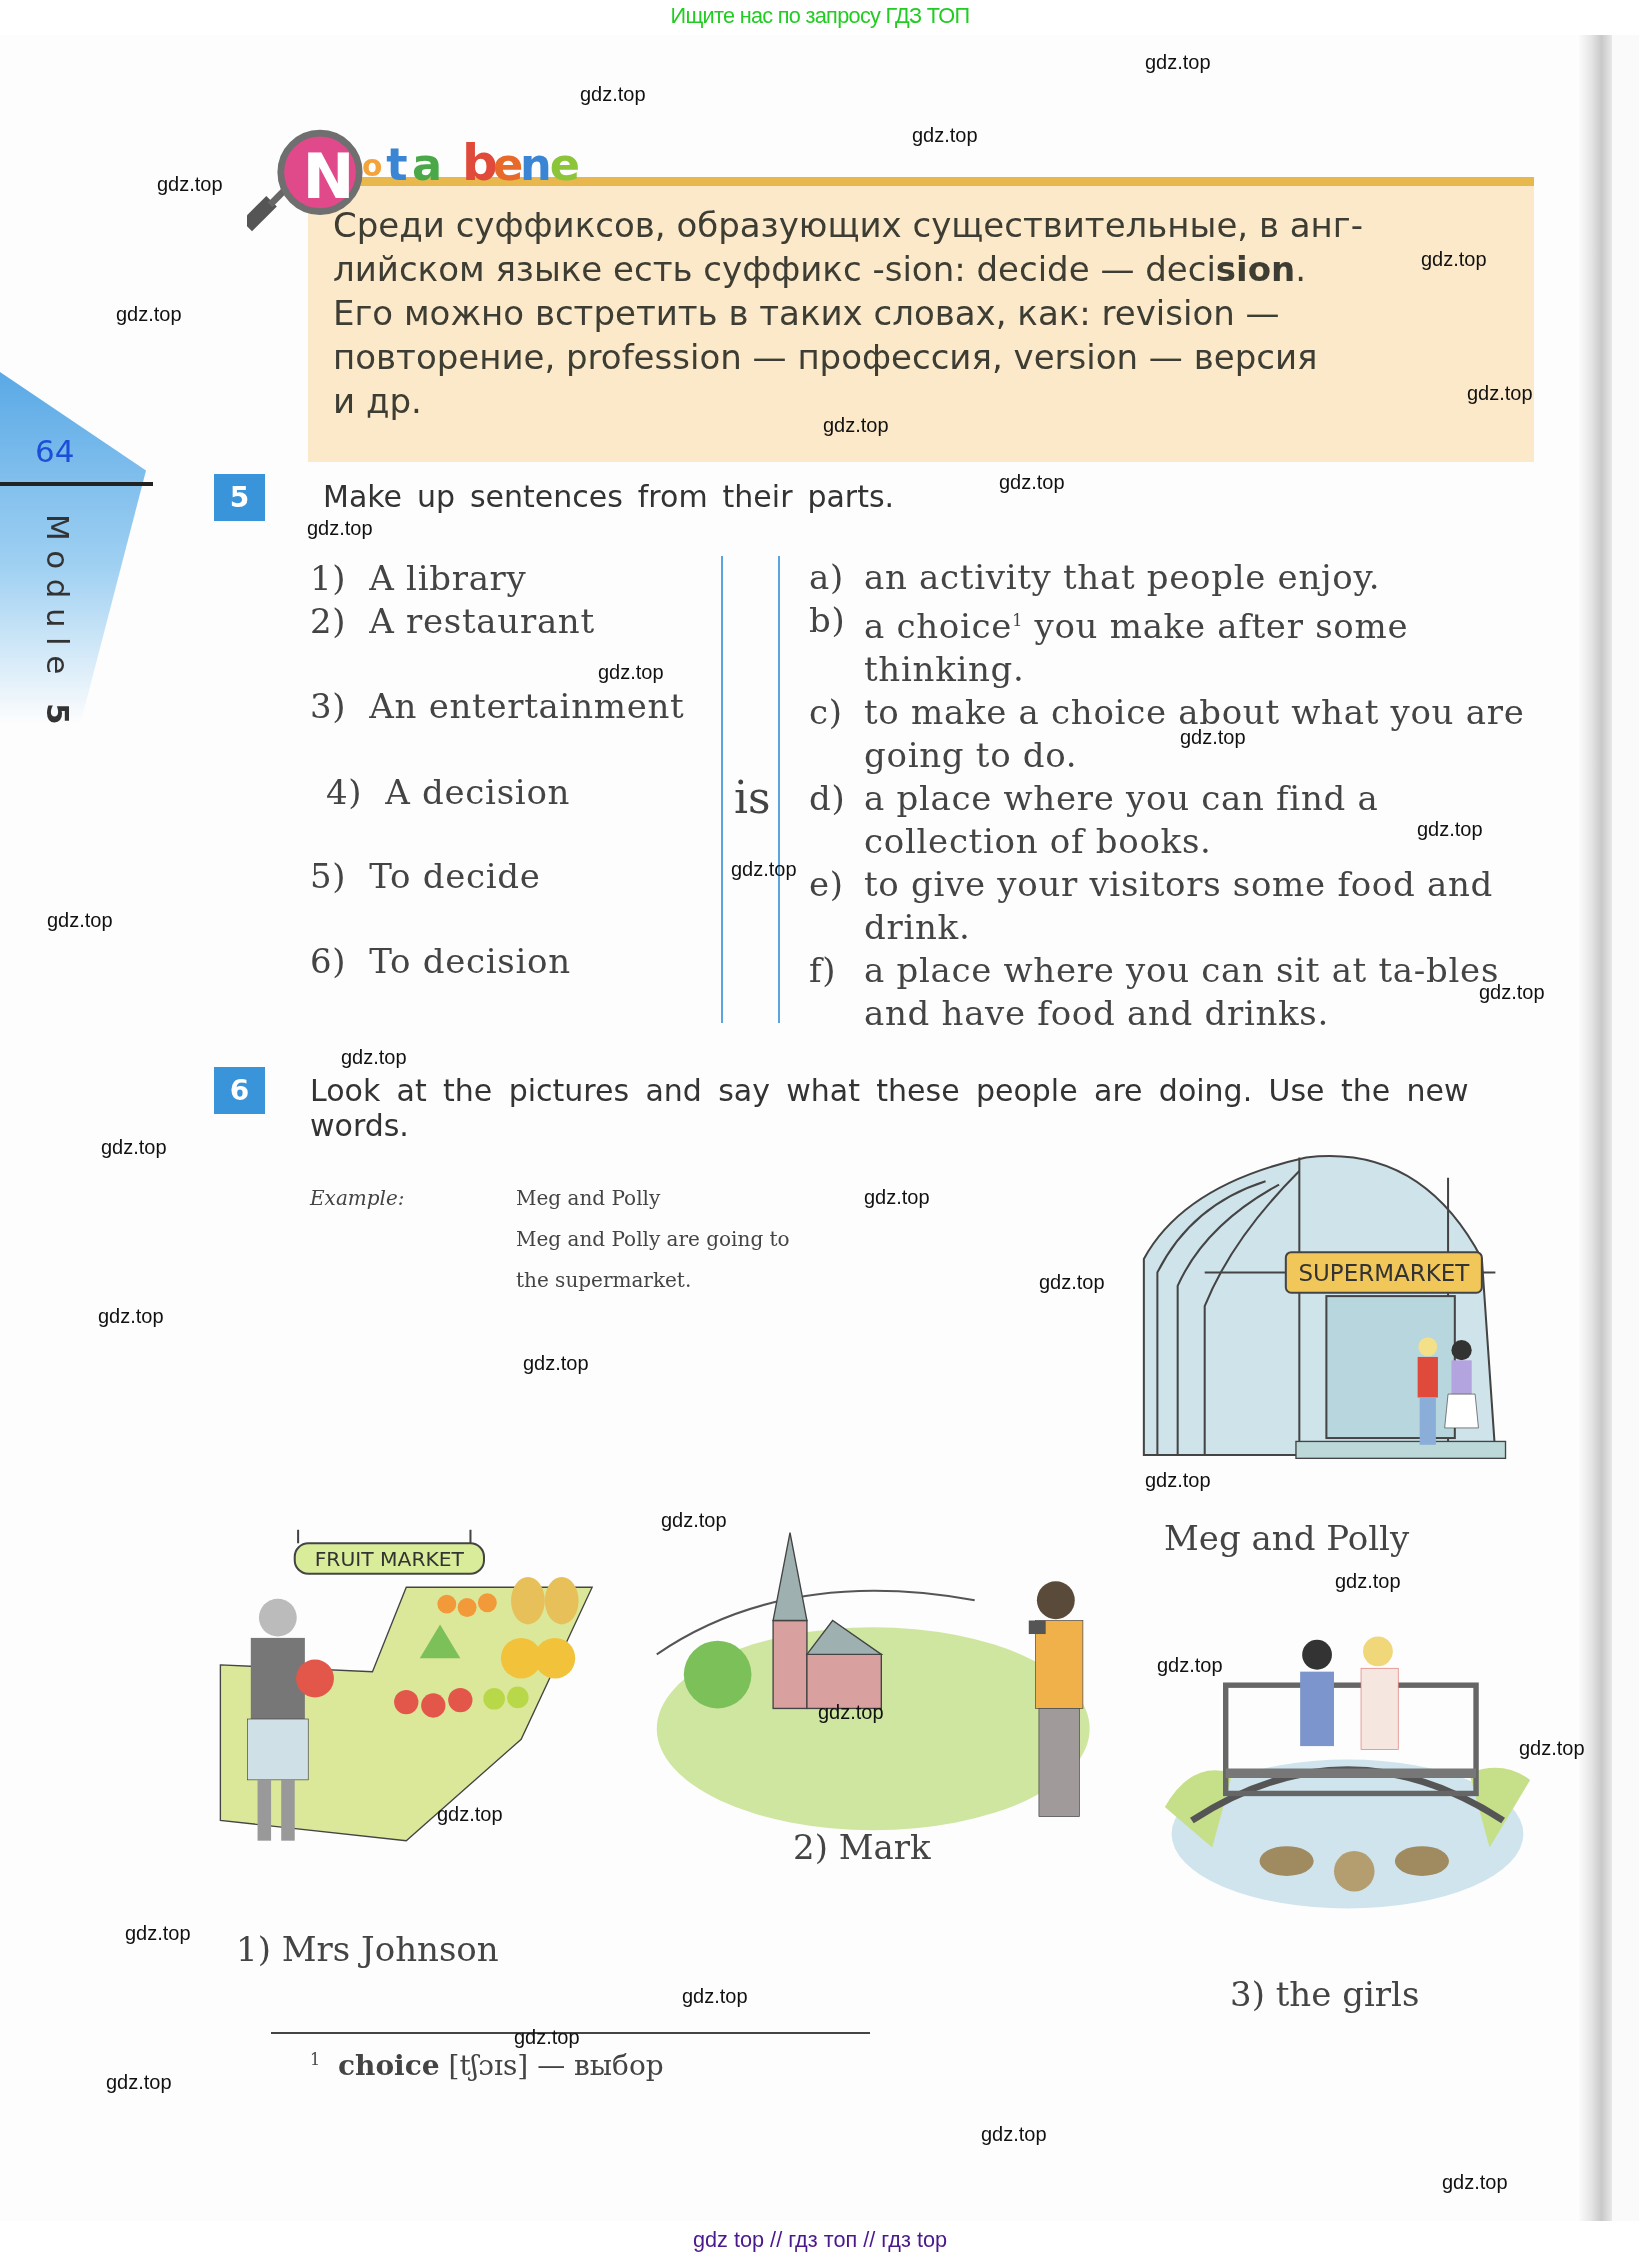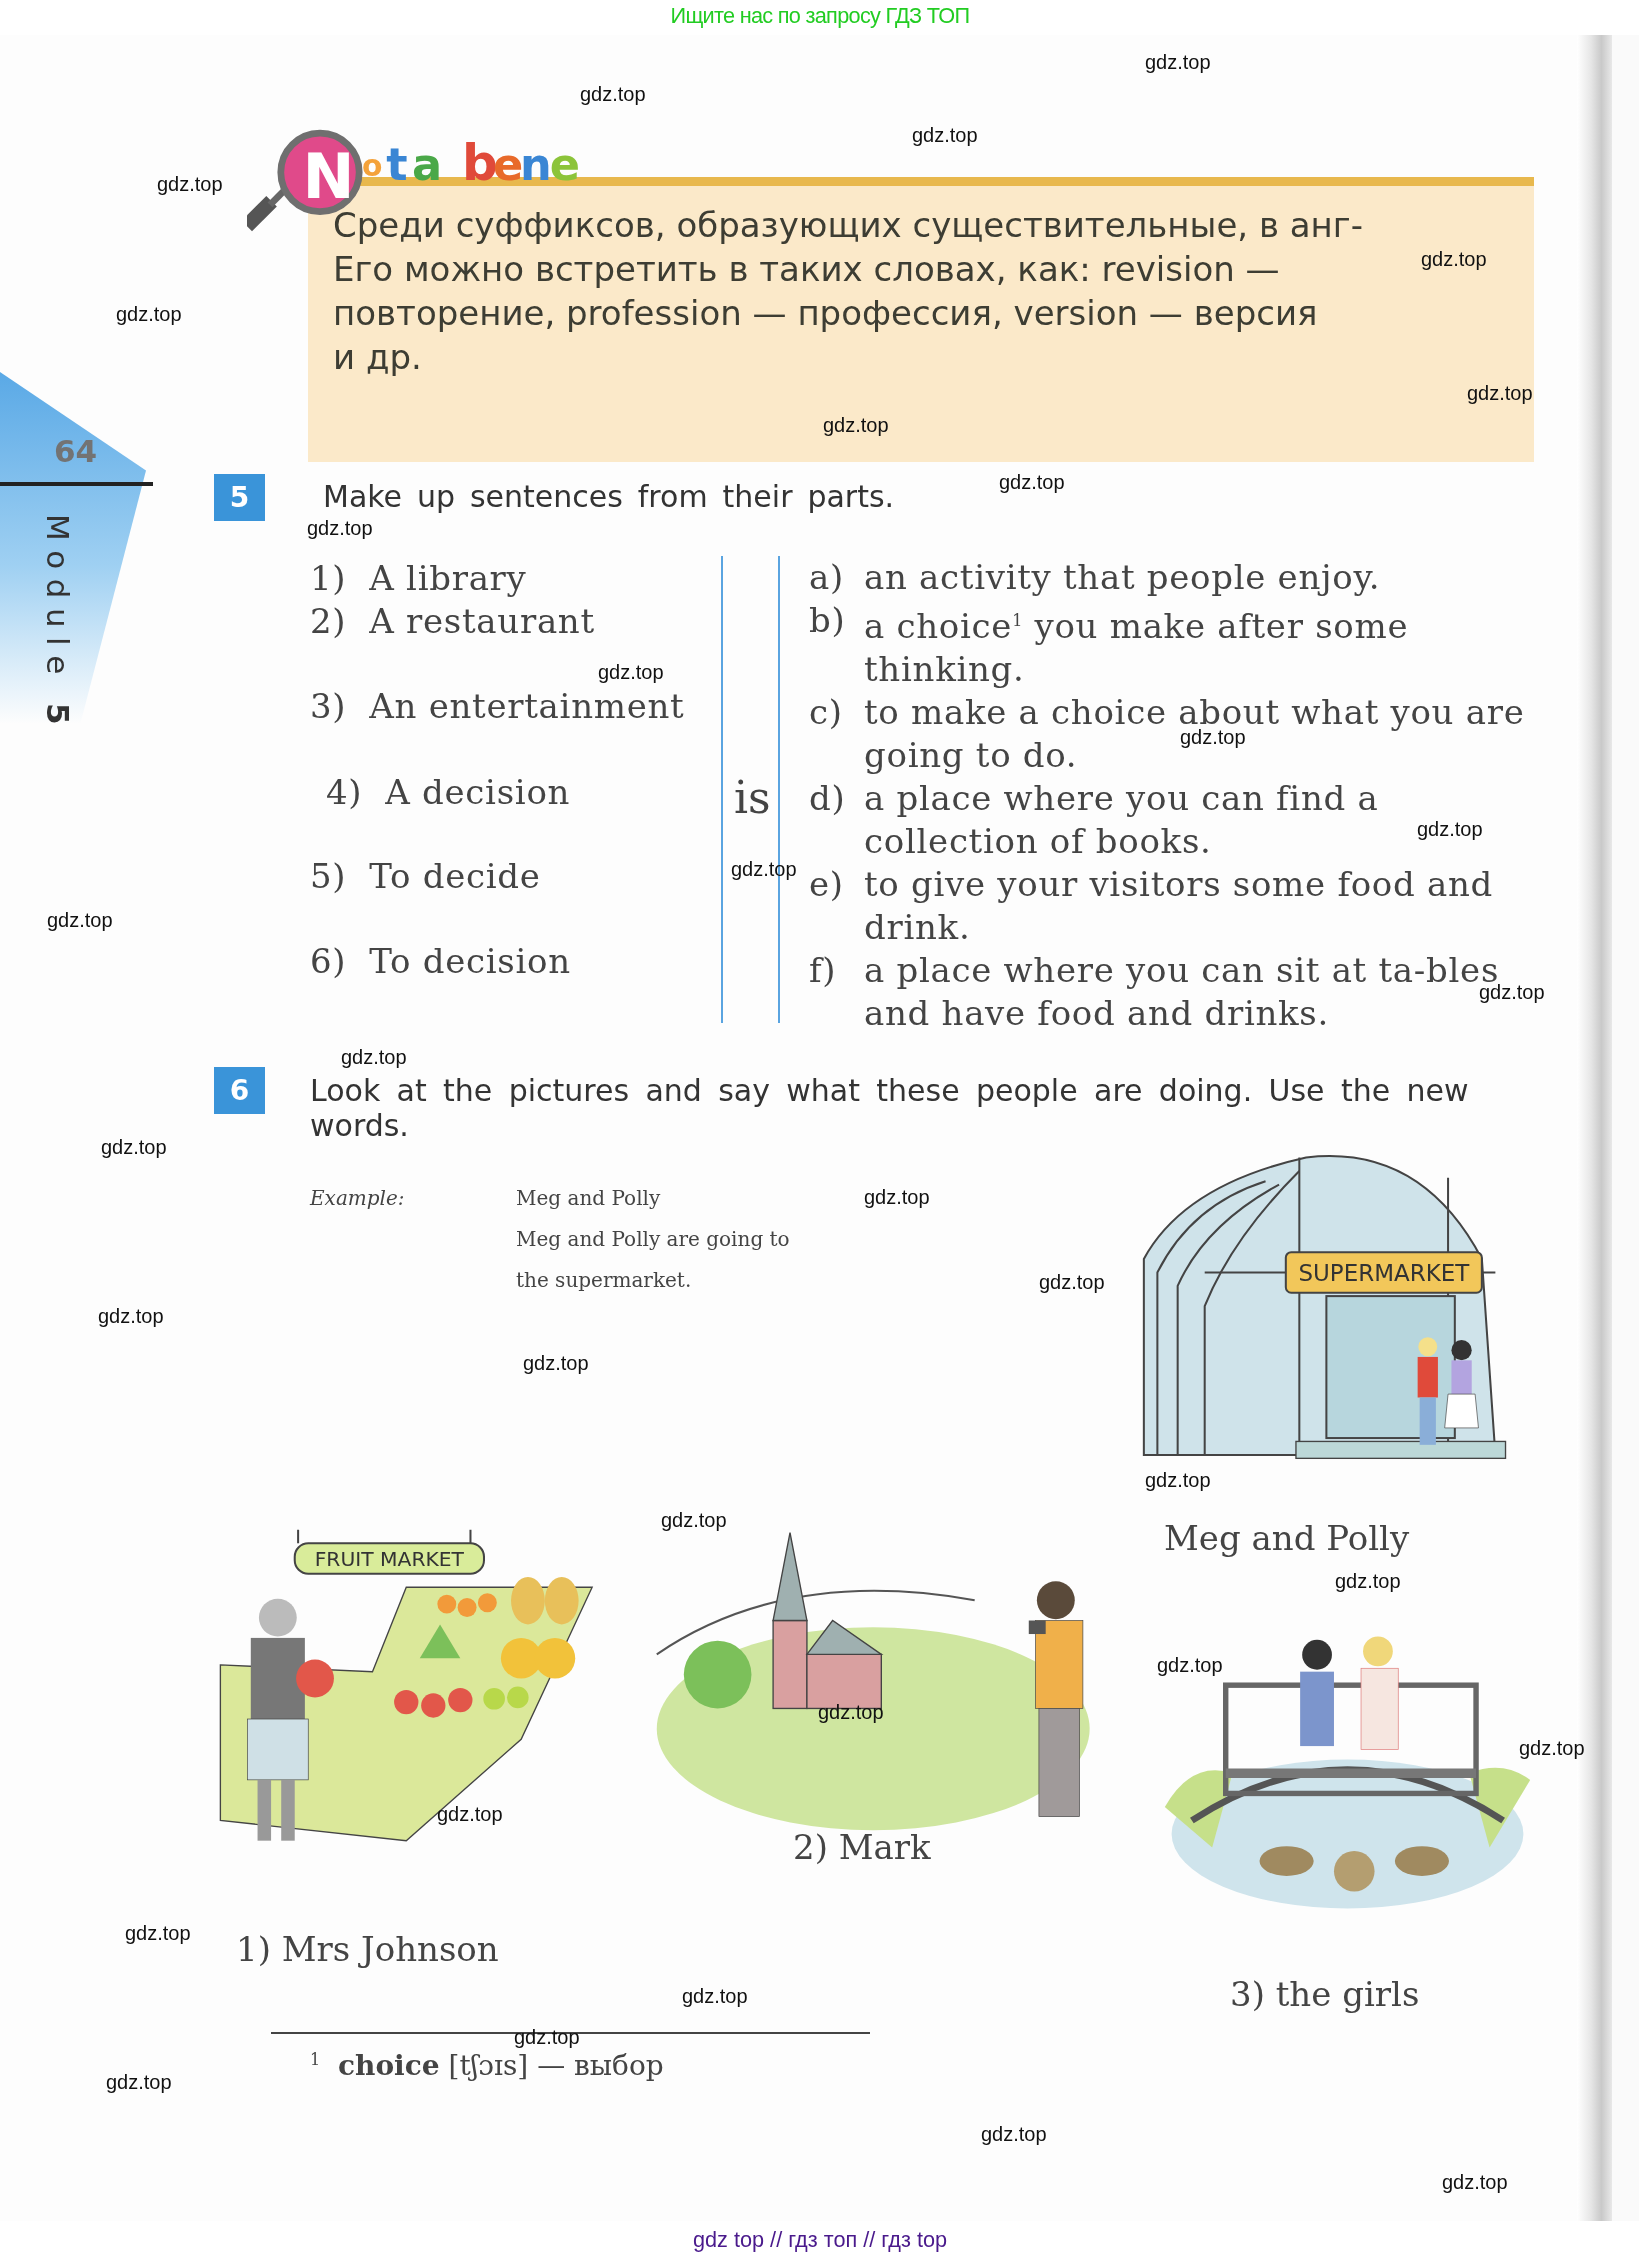--- a/index.html
+++ b/index.html
@@ -7,21 +7,21 @@
   .abs { position:absolute; }
   .top-banner { left:0; top:0; width:1640px; height:35px; text-align:center; color:#22cc22; font-family:"Liberation Sans", sans-serif; font-size:21.7px; line-height:32px; letter-spacing:-0.7px; }
   .page { left:0; top:35px; width:1611px; height:2186px; background:#fdfdfd; }
   .spine { left:1577px; top:35px; width:35px; height:2186px; background:linear-gradient(to right,#ffffff,#e6e6e6 40%,#c9c9c9 70%,#e8e8e8); }
   .spine-right { left:1612px; top:35px; width:28px; height:2186px; background:#fafafa; }
   .bottom-bar { left:0; top:2221px; width:1640px; height:40px; text-align:center; color:#4a1a8c; font-family:"Liberation Sans", sans-serif; font-size:21.7px; line-height:38px; }
   .wm { font-family:"Liberation Sans", sans-serif; font-size:20px; color:#111; white-space:nowrap; }
 
   
   .tab-shape { left:0; top:372px; width:146px; height:352px; background:linear-gradient(180deg,#5aa9e6 0%,#9fd0f2 55%,rgba(255,255,255,0) 100%); clip-path:polygon(0 0,100% 28%,80% 60%,55% 100%,0 100%); }
-  .page-num { left:54px; top:433px; font-size:31px; font-weight:bold; color:#737373; }
+  .page-num { left:35px; top:433px; font-size:31px; font-weight:normal; color:#1d4ed8; }
   .page-rule { left:0; top:482px; width:153px; height:4px; background:#222; }
   .module-label { left:42px; top:514px; width:34px; height:223px; font-size:31px; color:#333; writing-mode:vertical-rl; letter-spacing:9.5px; }
   .module-label b { font-weight:bold; }
 
   
   .nb-logo { left:247px; top:125px; width:365px; height:115px; }
   .nb-box { left:308px; top:177px; width:1226px; height:276px; background:#fbe9c9; border-top:9.5px solid #e8b84d; }
   .nb-text { left:333px; top:203px; width:1178px; font-family:"DejaVu Sans", sans-serif; font-size:34px; line-height:44px; color:#3d3d33; text-align:justify; }
   .nb-text b { font-weight:bold; }
 
@@ -74,20 +74,21 @@
   <text x="170" y="75" font-family="DejaVu Sans, sans-serif" font-weight="bold" font-size="44" fill="#f4a23a">o</text>
   <text x="206" y="82" font-family="DejaVu Sans, sans-serif" font-weight="bold" font-size="66" fill="#3a86d4">t</text>
   <text x="244" y="82" font-family="DejaVu Sans, sans-serif" font-weight="bold" font-size="66" fill="#4aa848">a</text>
   <text x="318" y="82" font-family="DejaVu Sans, sans-serif" font-weight="bold" font-size="74" fill="#e04a3a">b</text>
   <text x="364" y="82" font-family="DejaVu Sans, sans-serif" font-weight="bold" font-size="66" fill="#e86a2a">e</text>
   <text x="404" y="82" font-family="DejaVu Sans, sans-serif" font-weight="bold" font-size="66" fill="#3a86d4">n</text>
   <text x="448" y="82" font-family="DejaVu Sans, sans-serif" font-weight="bold" font-size="66" fill="#8cc43a">e</text>
 </svg>
 <div class="abs nb-text">
   <div>Среди суффиксов, образующих существительные, в анг-</div>
+  <div><span>лийском языке есть суффикс -sion: decide — deci</span><b>sion</b><span>.</span></div>
   <div>Его можно встретить в таких словах, как: revision —</div>
   <div>повторение, profession — профессия, version — версия</div>
   <div>и др.</div>
 </div>
 
 <div class="abs badge" style="left:214px;top:474px;">5</div>
 <div class="abs instr" style="left:310px;top:479px;word-spacing:5.4px;margin-left:13px;">Make up sentences from their parts.</div>
 
 <div class="abs serif ex5-left" style="top:558px;"><span>1)</span>&nbsp; <span>A library</span></div>
 <div class="abs serif ex5-left" style="top:601px;"><span>2)</span>&nbsp; <span>A restaurant</span></div>

